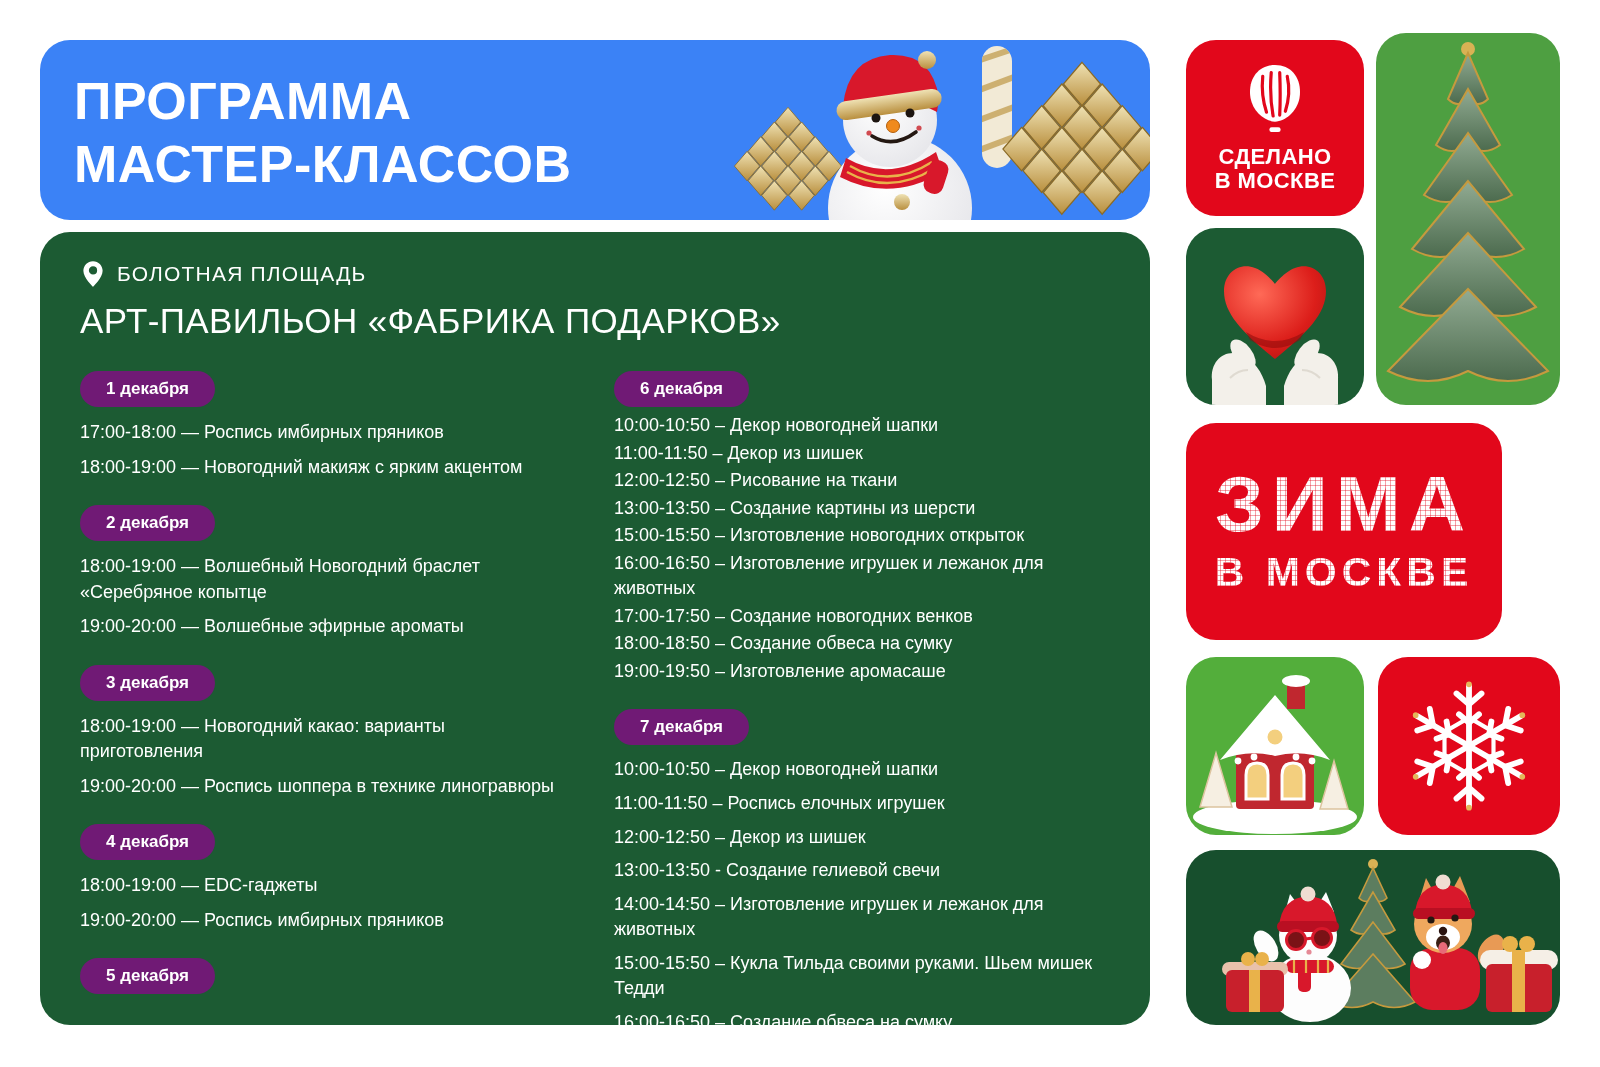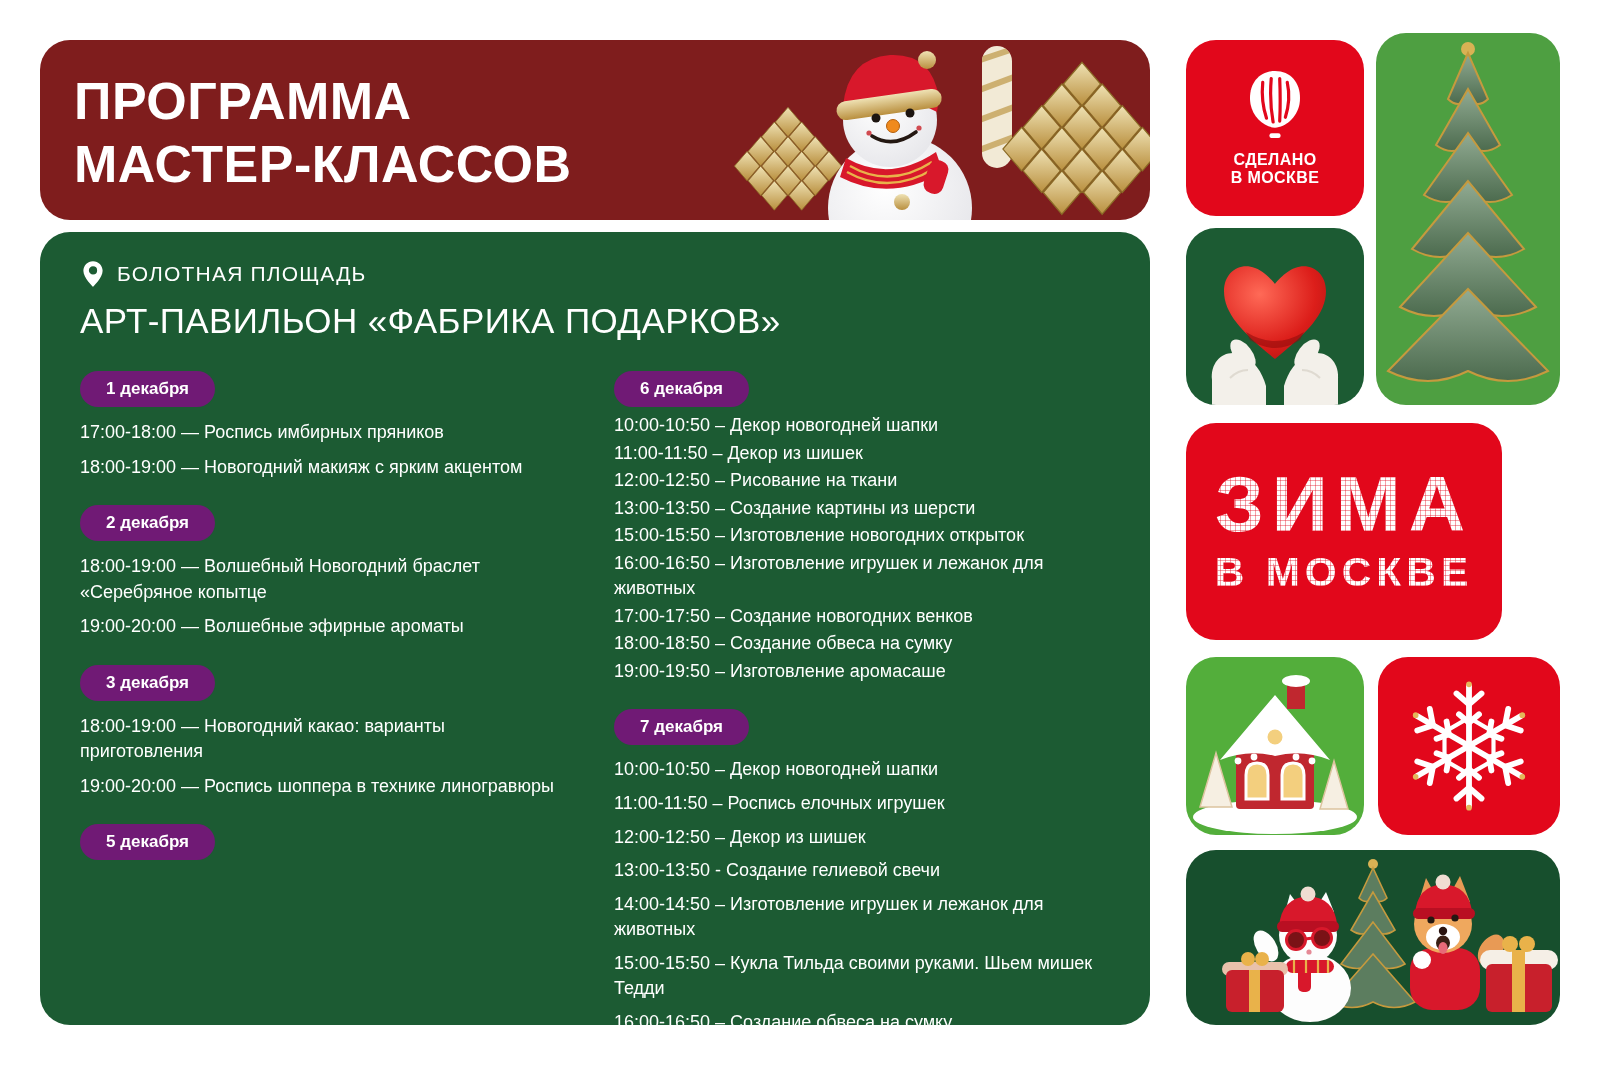--- a/index.html
+++ b/index.html
@@ -3,21 +3,21 @@
 <meta charset="utf-8">
 <title>Программа мастер-классов</title>
 <style>
   * { margin:0; padding:0; box-sizing:border-box; }
   html,body { width:1600px; height:1067px; background:#ffffff;
     font-family:"Liberation Sans","DejaVu Sans",sans-serif; color:#fff; }
   .page { position:relative; width:1600px; height:1067px; background:#fff; overflow:hidden; }
 
   
   .banner { position:absolute; left:40px; top:40px; width:1110px; height:180px;
-    background:#7f1d1d; border-radius:30px; overflow:hidden; }
+    background:#3b82f6; border-radius:30px; overflow:hidden; }
   .banner-title { position:absolute; left:34px; top:30px; font-weight:700;
     font-size:52px; line-height:1.22; letter-spacing:.5px; }
   .banner-art { position:absolute; right:0; bottom:0; width:420px; height:180px; }
 
   
   .panel { position:absolute; left:40px; top:232px; width:1110px; height:793px;
     background:#1c5b33; border-radius:30px; padding:28px 40px 44px 40px; }
   .loc-row { display:flex; align-items:center; gap:13px; margin-left:2px; }
   .loc-row svg { flex:0 0 auto; }
   .loc-text { font-size:21px; font-weight:500; letter-spacing:1.2px; }
@@ -29,21 +29,21 @@
   .events { list-style:none; }
   .events li { font-size:18px; line-height:1.42; }
   .col-left .events li { margin:9px 0; max-width:480px; }
   .col-right .section:nth-child(1) .events li { margin:2px 0; }
   .col-right .section:nth-child(2) .events li { margin:8px 0; }
 
   
   .tile { position:absolute; border-radius:30px; overflow:hidden; }
   .tile-made  { left:1186px; top:40px;  width:178px; height:176px; background:#e2071b;
     display:flex; flex-direction:column; align-items:center; justify-content:center; }
-  .made-text { text-align:center; font-weight:700; font-size:16px; line-height:1.1;
+  .made-text { text-align:center; font-weight:700; font-size:22px; line-height:1.1;
     letter-spacing:.4px; margin-top:10px; }
   .tile-heart { left:1186px; top:228px; width:178px; height:177px; background:#1c5b33; }
   .tile-tree  { left:1376px; top:33px;  width:184px; height:372px; background:#4e9f41; }
   .tile-zima  { left:1186px; top:423px; width:316px; height:217px; background:#e2071b;
     display:flex; flex-direction:column; align-items:center; justify-content:center; }
   .zima-l1 { font-weight:700; font-size:78px; letter-spacing:8px; line-height:.95; color:#fff; }
   .zima-l2 { font-weight:700; font-size:41px; letter-spacing:5px; margin-top:8px; color:#fff; }
   @supports (-webkit-background-clip: text) {
     .zima-l1,.zima-l2 {
       background-image:
@@ -150,20 +150,24 @@
               <li>18:00-19:00 — Новогодний макияж с ярким акцентом</li>
             </ul></div>
           <div class="section"><div class="badge">2 декабря</div><ul class="events">
               <li>18:00-19:00 — Волшебный Новогодний браслет «Серебряное копытце</li>
               <li>19:00-20:00 — Волшебные эфирные ароматы</li>
             </ul></div>
           <div class="section"><div class="badge">3 декабря</div><ul class="events">
               <li>18:00-19:00 — Новогодний какао: варианты приготовления</li>
               <li>19:00-20:00 — Роспись шоппера в технике линогравюры</li>
             </ul></div>
+          <div class="section"><div class="badge">4 декабря</div><ul class="events">
+              <li>18:00-19:00 — EDC-гаджеты</li>
+              <li>19:00-20:00 — Роспись имбирных пряников</li>
+            </ul></div>
           <div class="section"><div class="badge">5 декабря</div></div>
         </div>
       <div class="col col-right" id="col-1">
           <div class="section"><div class="badge">6 декабря</div><ul class="events">
               <li>10:00-10:50 – Декор новогодней шапки</li>
               <li>11:00-11:50 – Декор из шишек</li>
               <li>12:00-12:50 – Рисование на ткани</li>
               <li>13:00-13:50 – Создание картины из шерсти</li>
               <li>15:00-15:50 – Изготовление новогодних открыток</li>
               <li>16:00-16:50 – Изготовление игрушек и лежанок для животных</li>

